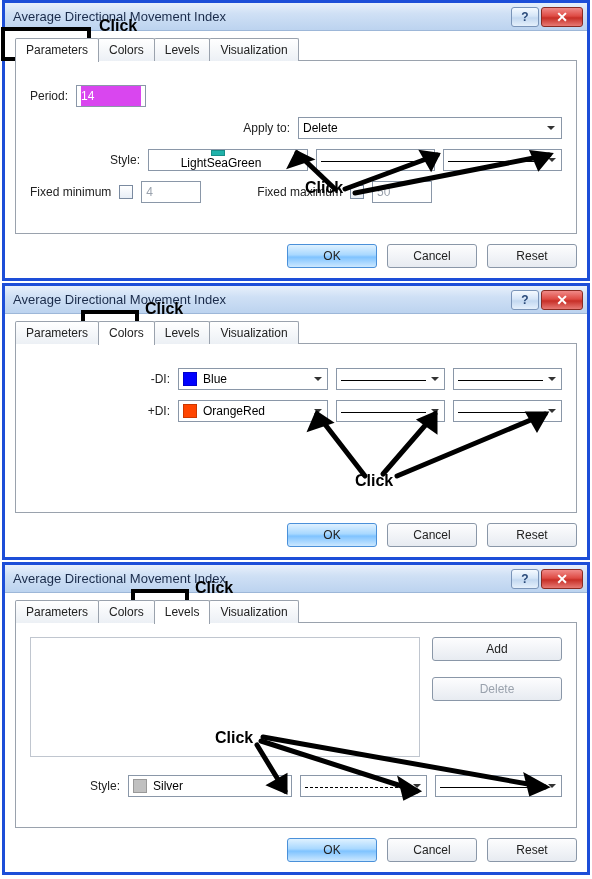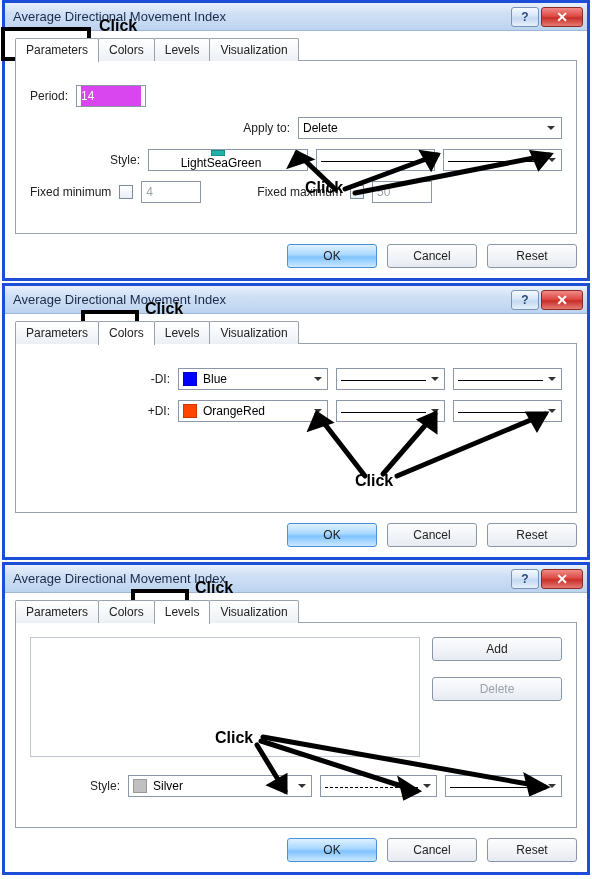--- a/index.html
+++ b/index.html
@@ -205,21 +205,21 @@
         <div class="table" style="flex:1;">
           <div class="tbody"></div>
         </div>
         <div style="display:flex; flex-direction:column; gap:16px; width:130px;">
           <div class="btn" style="width:100%;">Add</div>
           <div class="btn disabled" style="width:100%;">Delete</div>
         </div>
       </div>
       <div class="row" style="margin-top:18px;">
         <div class="lbl" style="width:90px;">Style:</div>
-        <div class="select" style="width:184px;text-align:right;">
+        <div class="select" style="width:164px;text-align:right;">
           <span class="swatch" style="background:#C0C0C0"></span>
           <span>Silver</span>
         </div>
         <div class="select linebox dash">
               <div class="line"></div>
             </div>
         <div class="select linebox th1">
               <div class="line"></div>
             </div>
       </div>

